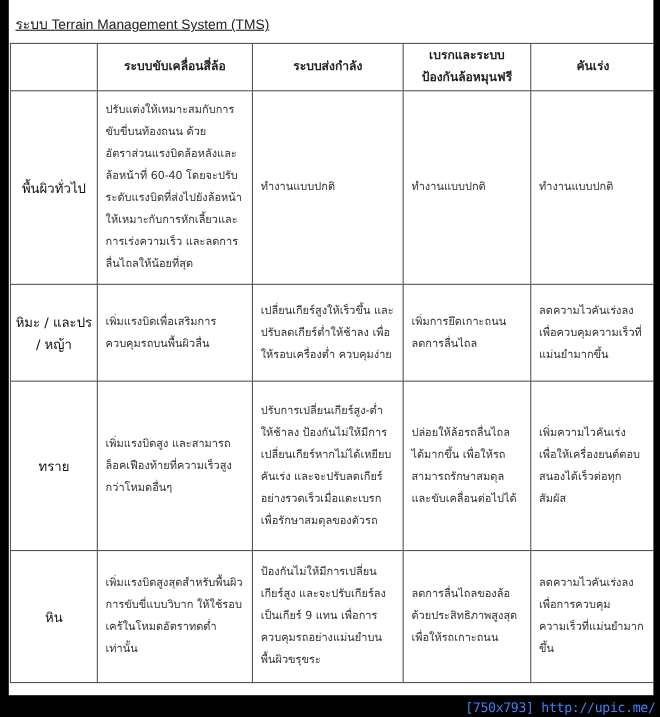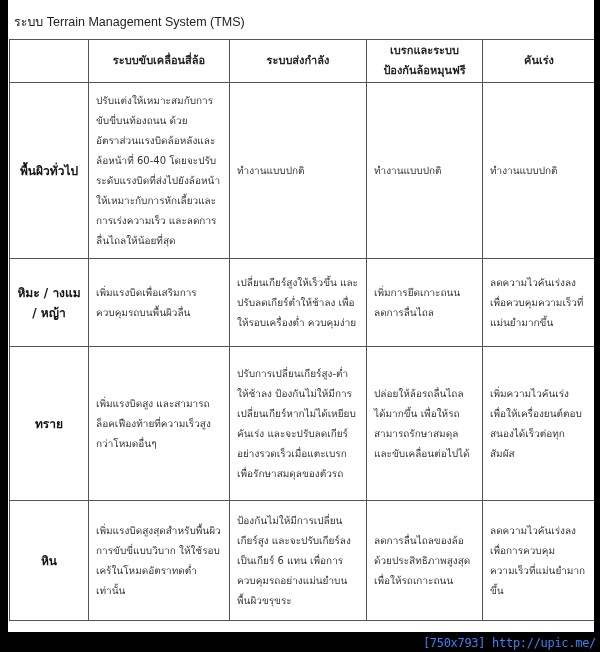--- a/index.html
+++ b/index.html
@@ -7,35 +7,36 @@
     width: 600px; height: 652px; background: #000; position: relative; overflow: hidden;
     font-family: "DejaVu Sans", "Liberation Sans", sans-serif;
   }
   .page {
     position: absolute; left: 8px; top: 0; width: 586px; height: 632px;
     background: #fff; overflow: hidden;
   }
   .title {
     position: absolute; left: 6px; top: 12px; font-size: 12.5px; color: #222;
     font-family: "Liberation Sans", sans-serif;
+    text-decoration: underline;
   }
   table.tms {
     position: absolute; left: 1px; top: 39px; border-collapse: collapse;
     table-layout: fixed; width: 586px; color: #333;
   }
   table.tms td, table.tms th {
     border: 1px solid #555; vertical-align: middle; padding: 0 7px;
     font-size: 10px; line-height: 20px; text-align: left; font-weight: normal;
   }
   table.tms th {
     text-align: center; font-weight: bold; font-size: 11px; color: #222;
     height: 42px; line-height: 20px;
   }
   table.tms td.rowhead {
-    text-align: center; font-weight: bold; font-size: 12px; color: #111; padding: 0 4px;
+    text-align: center; font-weight: normal; font-size: 12px; color: #111; padding: 0 4px;
   }
   .r1 { height: 176px; }
   .r2 { height: 88px; }
   .r3 { height: 154px; }
   .r4 { height: 120px; }
   .watermark {
     position: absolute; right: 4px; bottom: 2px; color: #3b82f6;
     font-family: "DejaVu Sans Mono", monospace; font-size: 12px; letter-spacing: -0.3px;
   }
 </style>
@@ -64,37 +65,37 @@
     </thead>
     <tbody>
       <tr class="r1">
         <td class="rowhead">พื้นผิวทั่วไป</td>
         <td>ปรับแต่งให้เหมาะสมกับการขับขี่บนท้องถนน ด้วยอัตราส่วนแรงบิดล้อหลังและล้อหน้าที่ 60-40 โดยจะปรับระดับแรงบิดที่ส่งไปยังล้อหน้าให้เหมาะกับการหักเลี้ยวและการเร่งความเร็ว และลดการลื่นไถลให้น้อยที่สุด</td>
         <td>ทำงานแบบปกติ</td>
         <td>ทำงานแบบปกติ</td>
         <td>ทำงานแบบปกติ</td>
       </tr>
       <tr class="r2">
-        <td class="rowhead">หิมะ / างแม / หญ้า</td>
+        <td class="rowhead">หิมะ / และปร / หญ้า</td>
         <td>เพิ่มแรงบิดเพื่อเสริมการควบคุมรถบนพื้นผิวลื่น</td>
         <td>เปลี่ยนเกียร์สูงให้เร็วขึ้น และปรับลดเกียร์ต่ำให้ช้าลง เพื่อให้รอบเครื่องต่ำ ควบคุมง่าย</td>
         <td>เพิ่มการยึดเกาะถนน ลดการลื่นไถล</td>
         <td>ลดความไวคันเร่งลง เพื่อควบคุมความเร็วที่แม่นยำมากขึ้น</td>
       </tr>
       <tr class="r3">
         <td class="rowhead">ทราย</td>
         <td>เพิ่มแรงบิดสูง และสามารถล็อคเฟืองท้ายที่ความเร็วสูงกว่าโหมดอื่นๆ</td>
         <td>ปรับการเปลี่ยนเกียร์สูง-ต่ำให้ช้าลง ป้องกันไม่ให้มีการเปลี่ยนเกียร์หากไม่ได้เหยียบคันเร่ง และจะปรับลดเกียร์อย่างรวดเร็วเมื่อแตะเบรก เพื่อรักษาสมดุลของตัวรถ</td>
         <td>ปล่อยให้ล้อรถลื่นไถลได้มากขึ้น เพื่อให้รถสามารถรักษาสมดุลและขับเคลื่อนต่อไปได้</td>
         <td>เพิ่มความไวคันเร่ง เพื่อให้เครื่องยนต์ตอบสนองได้เร็วต่อทุกสัมผัส</td>
       </tr>
       <tr class="r4">
         <td class="rowhead">หิน</td>
         <td>เพิ่มแรงบิดสูงสุดสำหรับพื้นผิวการขับขี่แบบวิบาก ให้ใช้รอบเคร้ในโหมดอัตราทดต่ำเท่านั้น</td>
-        <td>ป้องกันไม่ให้มีการเปลี่ยนเกียร์สูง และจะปรับเกียร์ลงเป็นเกียร์ 6 แทน เพื่อการควบคุมรถอย่างแม่นยำบนพื้นผิวขรุขระ</td>
+        <td>ป้องกันไม่ให้มีการเปลี่ยนเกียร์สูง และจะปรับเกียร์ลงเป็นเกียร์ 9 แทน เพื่อการควบคุมรถอย่างแม่นยำบนพื้นผิวขรุขระ</td>
         <td>ลดการลื่นไถลของล้อด้วยประสิทธิภาพสูงสุด เพื่อให้รถเกาะถนน</td>
         <td>ลดความไวคันเร่งลง เพื่อการควบคุมความเร็วที่แม่นยำมากขึ้น</td>
       </tr>
     </tbody>
   </table>
 </div>
 
 <div class="watermark">[750x793] http://upic.me/</div>
 
 </body></html>

